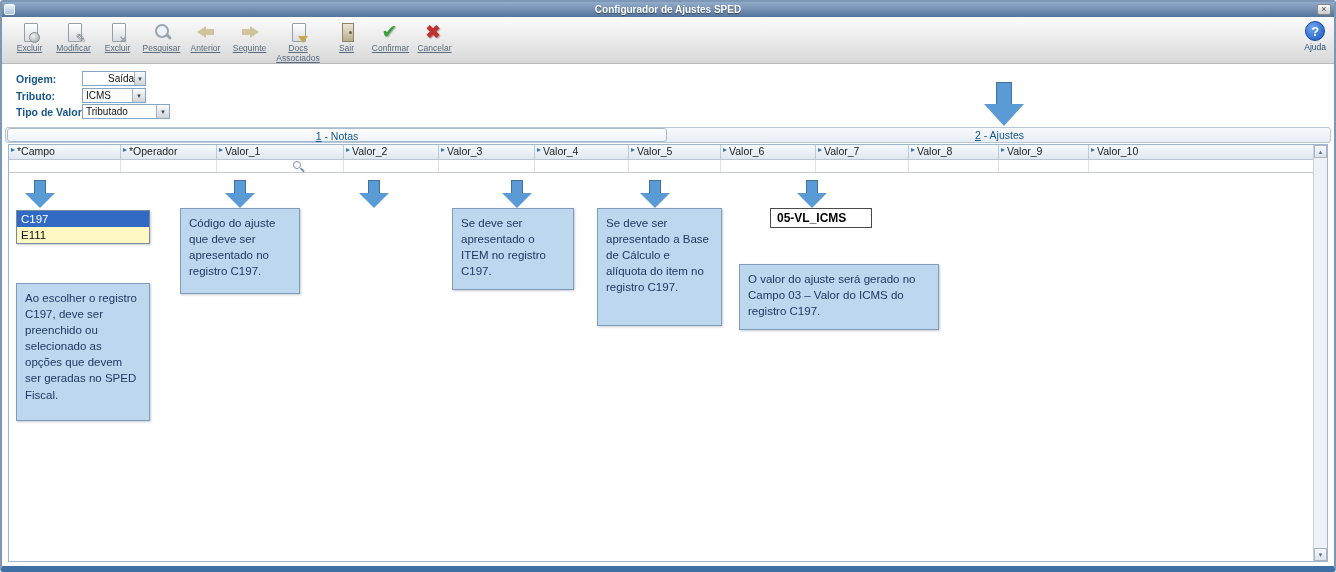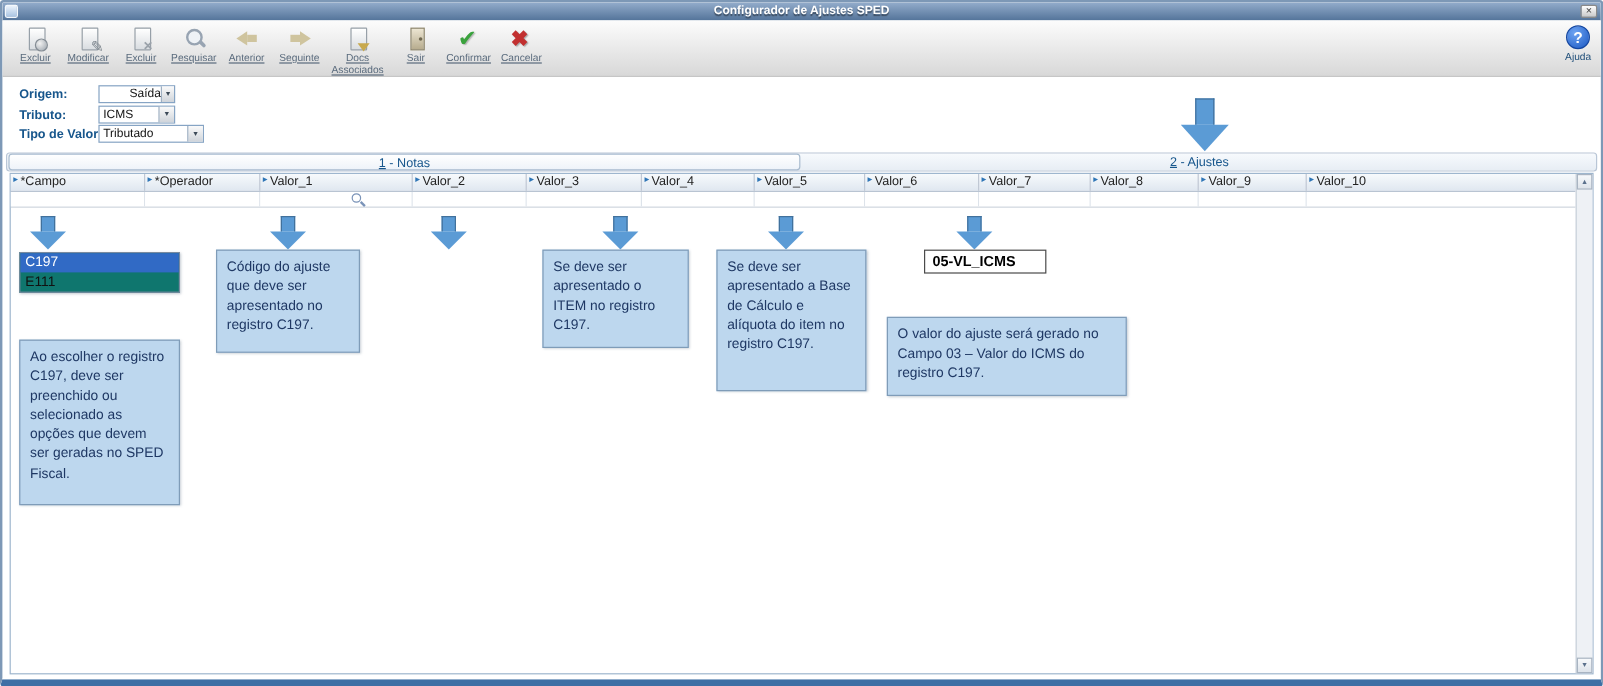--- a/index.html
+++ b/index.html
@@ -105,21 +105,21 @@
 
   .vscroll { position:absolute; top:0; right:0; bottom:0; width:14px; background:#eef1f5; border-left:1px solid #c8d0da; }
   .sbtn { position:absolute; left:0; width:13px; height:13px; background:linear-gradient(#f7f9fb,#dde3ea);
     border:1px solid #a9b4c2; display:flex; align-items:center; justify-content:center; font-size:6px; color:#5a708c; cursor:pointer; }
   .sb-up { top:0; } .sb-up::before { content:"▲"; }
   .sb-down { bottom:0; } .sb-down::before { content:"▼"; }
 
   
   .note { position:absolute; background:#bdd7ee; border:1px solid #7f9cb8; box-shadow:1px 1px 2px rgba(90,110,130,.35);
     color:#1f3864; font-size:11.5px; line-height:1.4; padding:6px 8px; }
-  .listbox { position:absolute; left:7px; top:65px; width:134px; background:#0f766e; border:1px solid #7a8aa0;
+  .listbox { position:absolute; left:7px; top:65px; width:134px; background:#fef9c3; border:1px solid #7a8aa0;
     box-shadow:1px 1px 2px rgba(90,110,130,.35); }
   .listbox .item { height:16px; line-height:16px; font-size:11.5px; padding-left:4px; color:#111; cursor:pointer; }
   .listbox .item.selected { background:#316ac5; color:#fff; }
   .fieldbox { position:absolute; left:761px; top:63px; width:102px; height:20px; background:#fff;
     border:1px solid #4a4a4a; font-size:12px; font-weight:600; color:#000; line-height:18px; padding-left:6px; cursor:text; }
 
   .n-campo  { left:7px;   top:138px; width:134px; height:138px; }
   .n-v1     { left:171px; top:63px;  width:120px; height:86px; }
   .n-v2     { left:303px; top:63px;  width:122px; height:86px; }
   .n-v3     { left:443px; top:63px;  width:122px; height:82px; }

